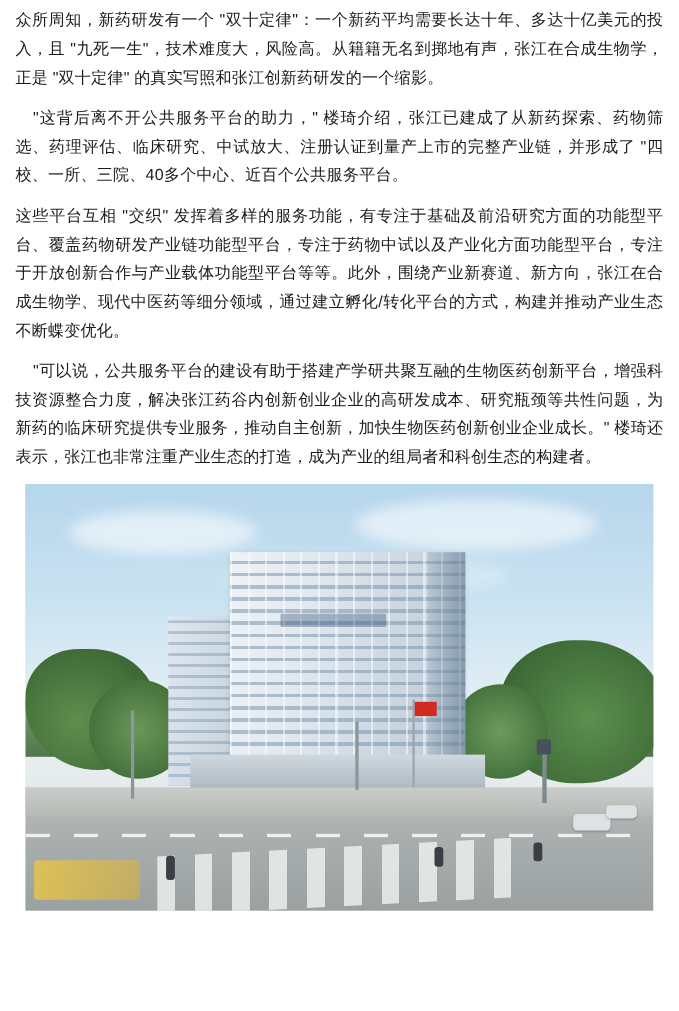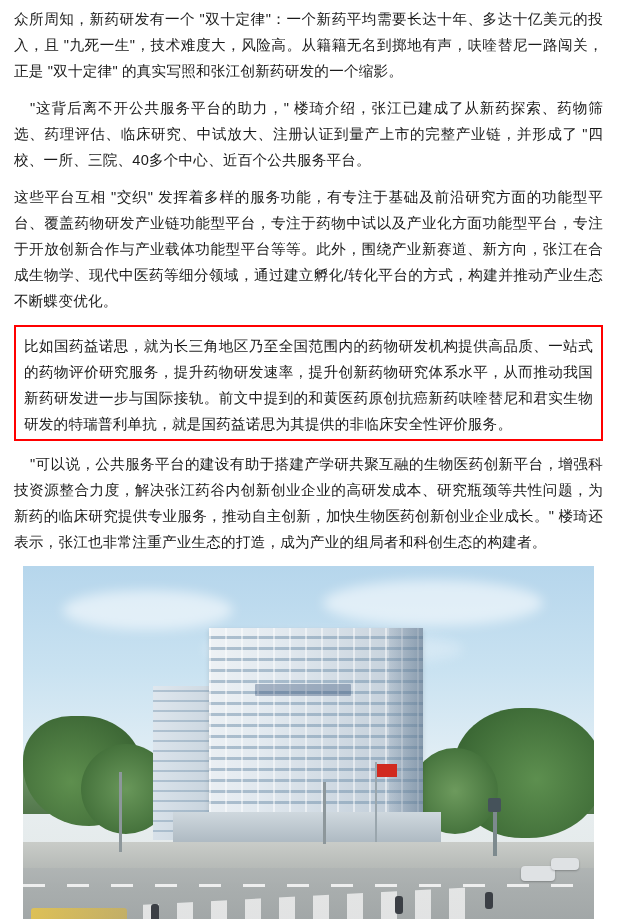--- a/index.html
+++ b/index.html
@@ -293,29 +293,26 @@
     position: absolute;
     width: 3px;
     background: #8d979b;
   }
 </style>
 </head>
 <body>
 
 <div class="article">
 
-  <p class="para">众所周知，新药研发有一个 "双十定律"：一个新药平均需要长达十年、多达十亿美元的投入，且 "九死一生"，技术难度大，风险高。从籍籍无名到掷地有声，呋喹替尼一路闯关，正是 "双十定律" 的真实写照和张江创新药研发的一个缩影。</p>
+  <p class="para">众所周知，新药研发有一个 "双十定律"：一个新药平均需要长达十年、多达十亿美元的投入，且 "九死一生"，技术难度大，风险高。从籍籍无名到掷地有声，张江在合成生物学，正是 "双十定律" 的真实写照和张江创新药研发的一个缩影。</p>
 
   <p class="para indent">"这背后离不开公共服务平台的助力，" 楼琦介绍，张江已建成了从新药探索、药物筛选、药理评估、临床研究、中试放大、注册认证到量产上市的完整产业链，并形成了 "四校、一所、三院、40多个中心、近百个公共服务平台。</p>
 
   <p class="para">这些平台互相 "交织" 发挥着多样的服务功能，有专注于基础及前沿研究方面的功能型平台、覆盖药物研发产业链功能型平台，专注于药物中试以及产业化方面功能型平台，专注于开放创新合作与产业载体功能型平台等等。此外，围绕产业新赛道、新方向，张江在合成生物学、现代中医药等细分领域，通过建立孵化/转化平台的方式，构建并推动产业生态不断蝶变优化。</p>
 
-  <div class="highlight-box">
-    <p class="para">比如国药益诺思，就为长三角地区乃至全国范围内的药物研发机构提供高品质、一站式的药物评价研究服务，提升药物研发速率，提升创新药物研究体系水平，从而推动我国新药研发进一步与国际接轨。前文中提到的和黄医药原创抗癌新药呋喹替尼和君实生物研发的特瑞普利单抗，就是国药益诺思为其提供的非临床安全性评价服务。</p>
-  </div>
 
   <p class="para indent">"可以说，公共服务平台的建设有助于搭建产学研共聚互融的生物医药创新平台，增强科技资源整合力度，解决张江药谷内创新创业企业的高研发成本、研究瓶颈等共性问题，为新药的临床研究提供专业服务，推动自主创新，加快生物医药创新创业企业成长。" 楼琦还表示，张江也非常注重产业生态的打造，成为产业的组局者和科创生态的构建者。</p>
 
   <div class="figure">
     <div class="photo">
       <div class="sky-haze"></div>
       <div class="cloud" style="left:40px; top:24px; width:170px; height:40px;"></div>
       <div class="cloud" style="left:300px; top:14px; width:220px; height:46px;"></div>
       <div class="cloud" style="left:180px; top:66px; width:260px; height:34px; opacity:0.5;"></div>
 

